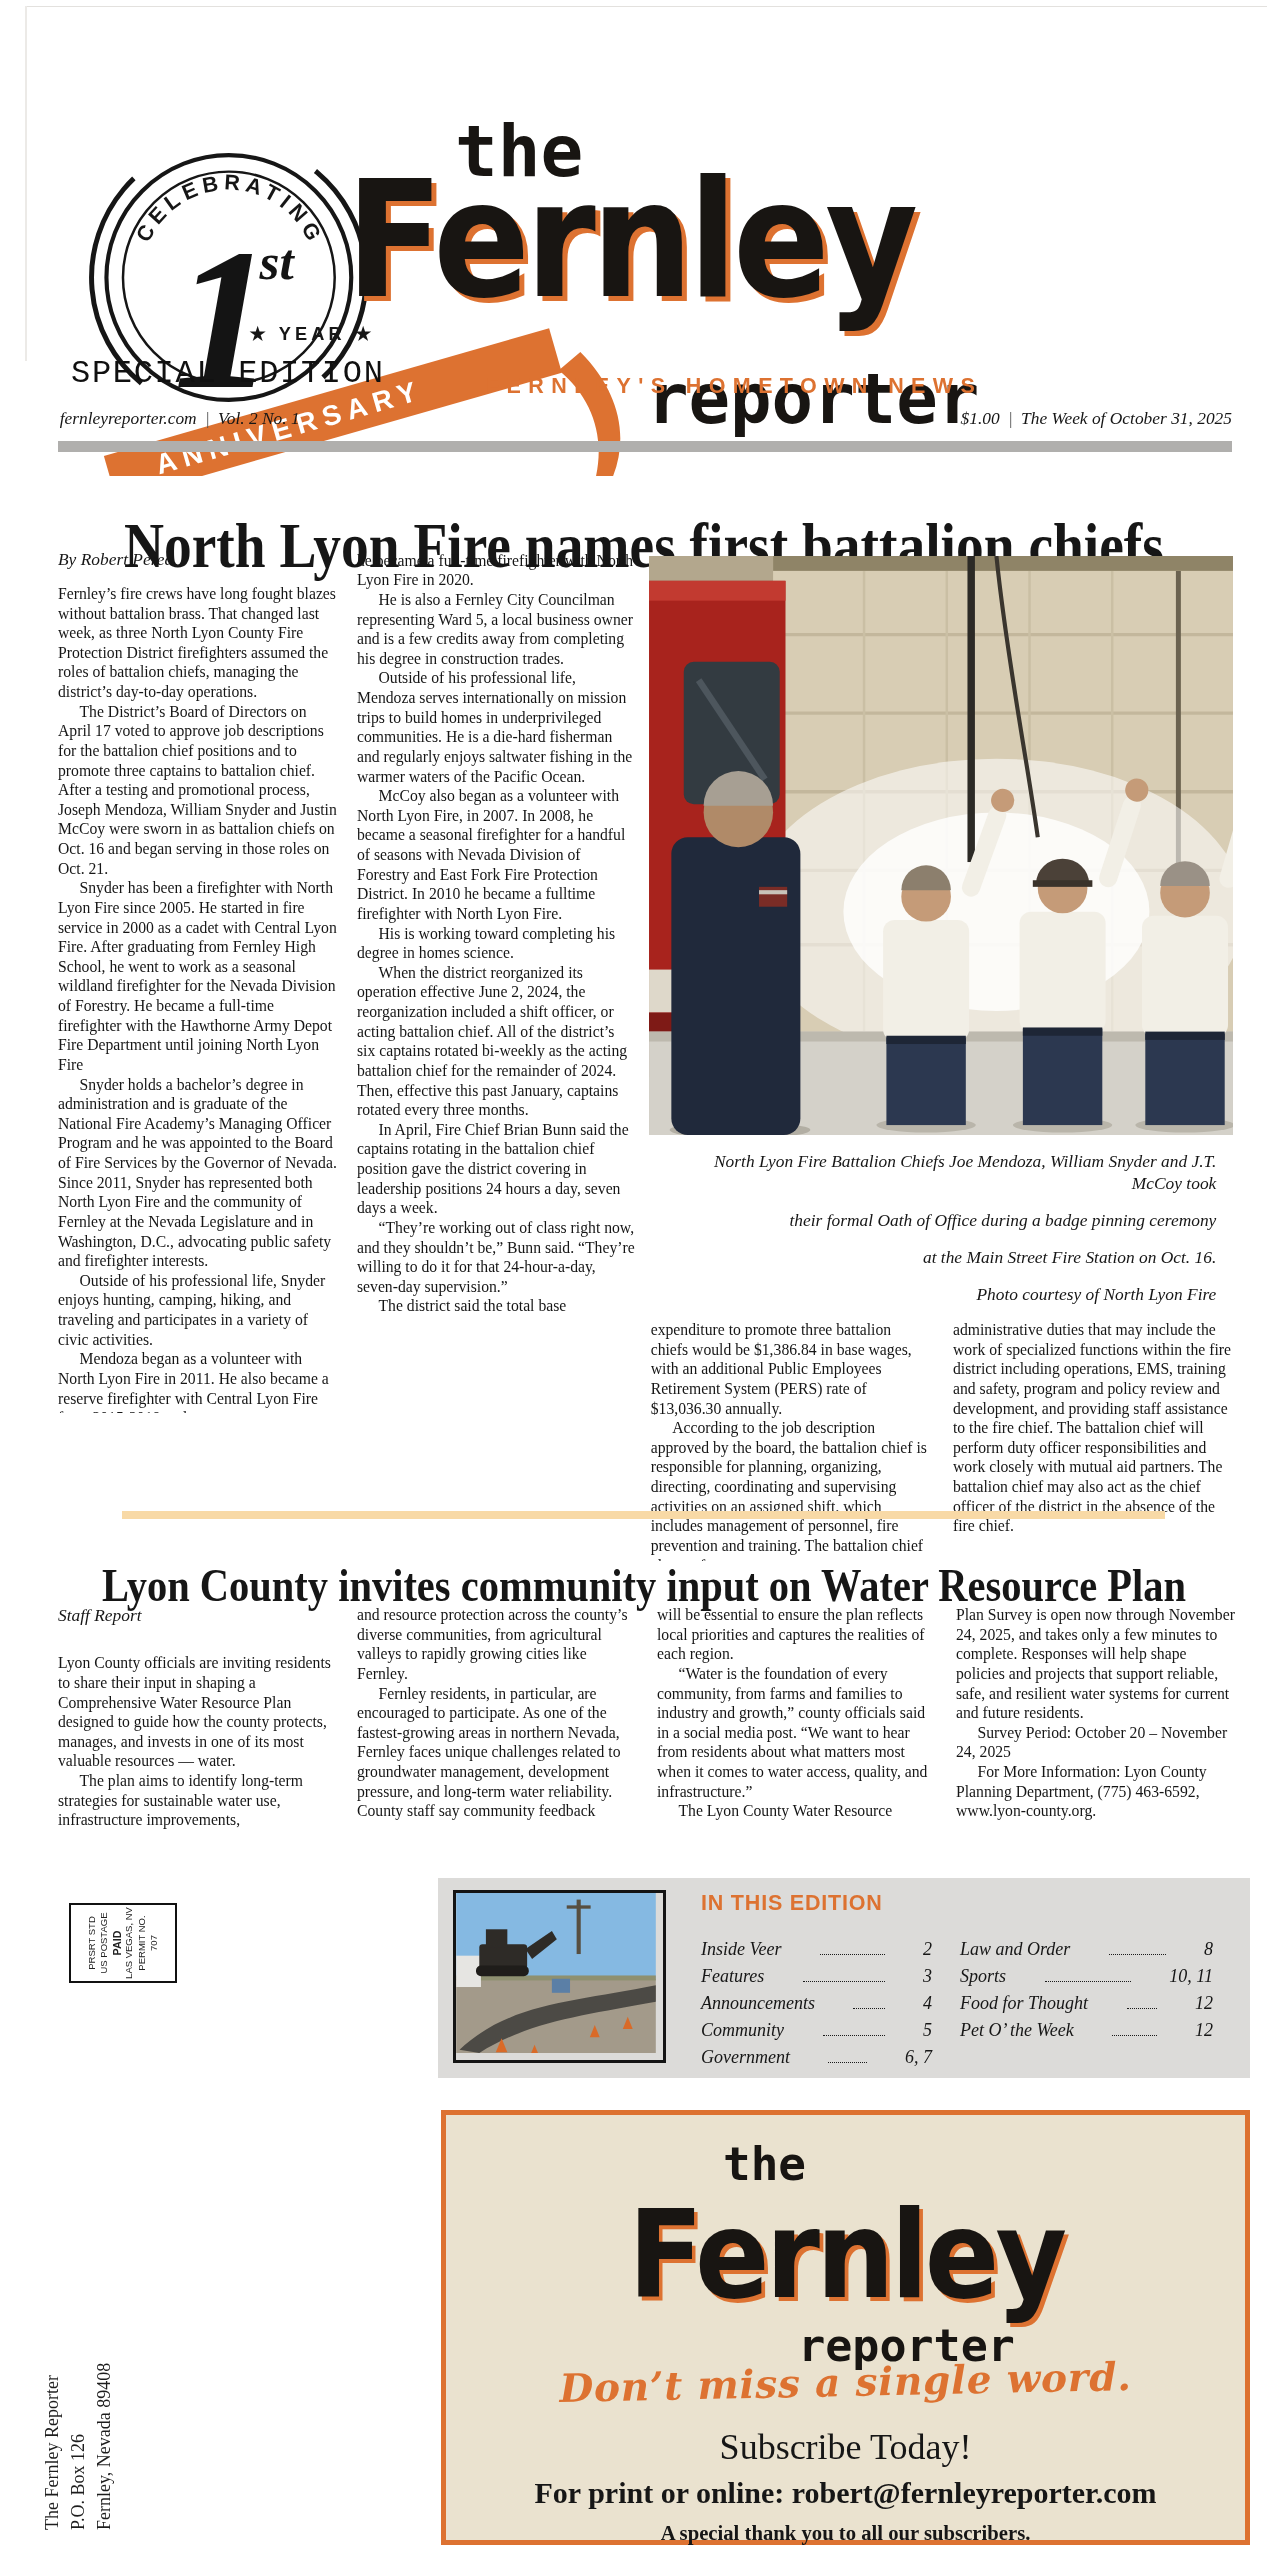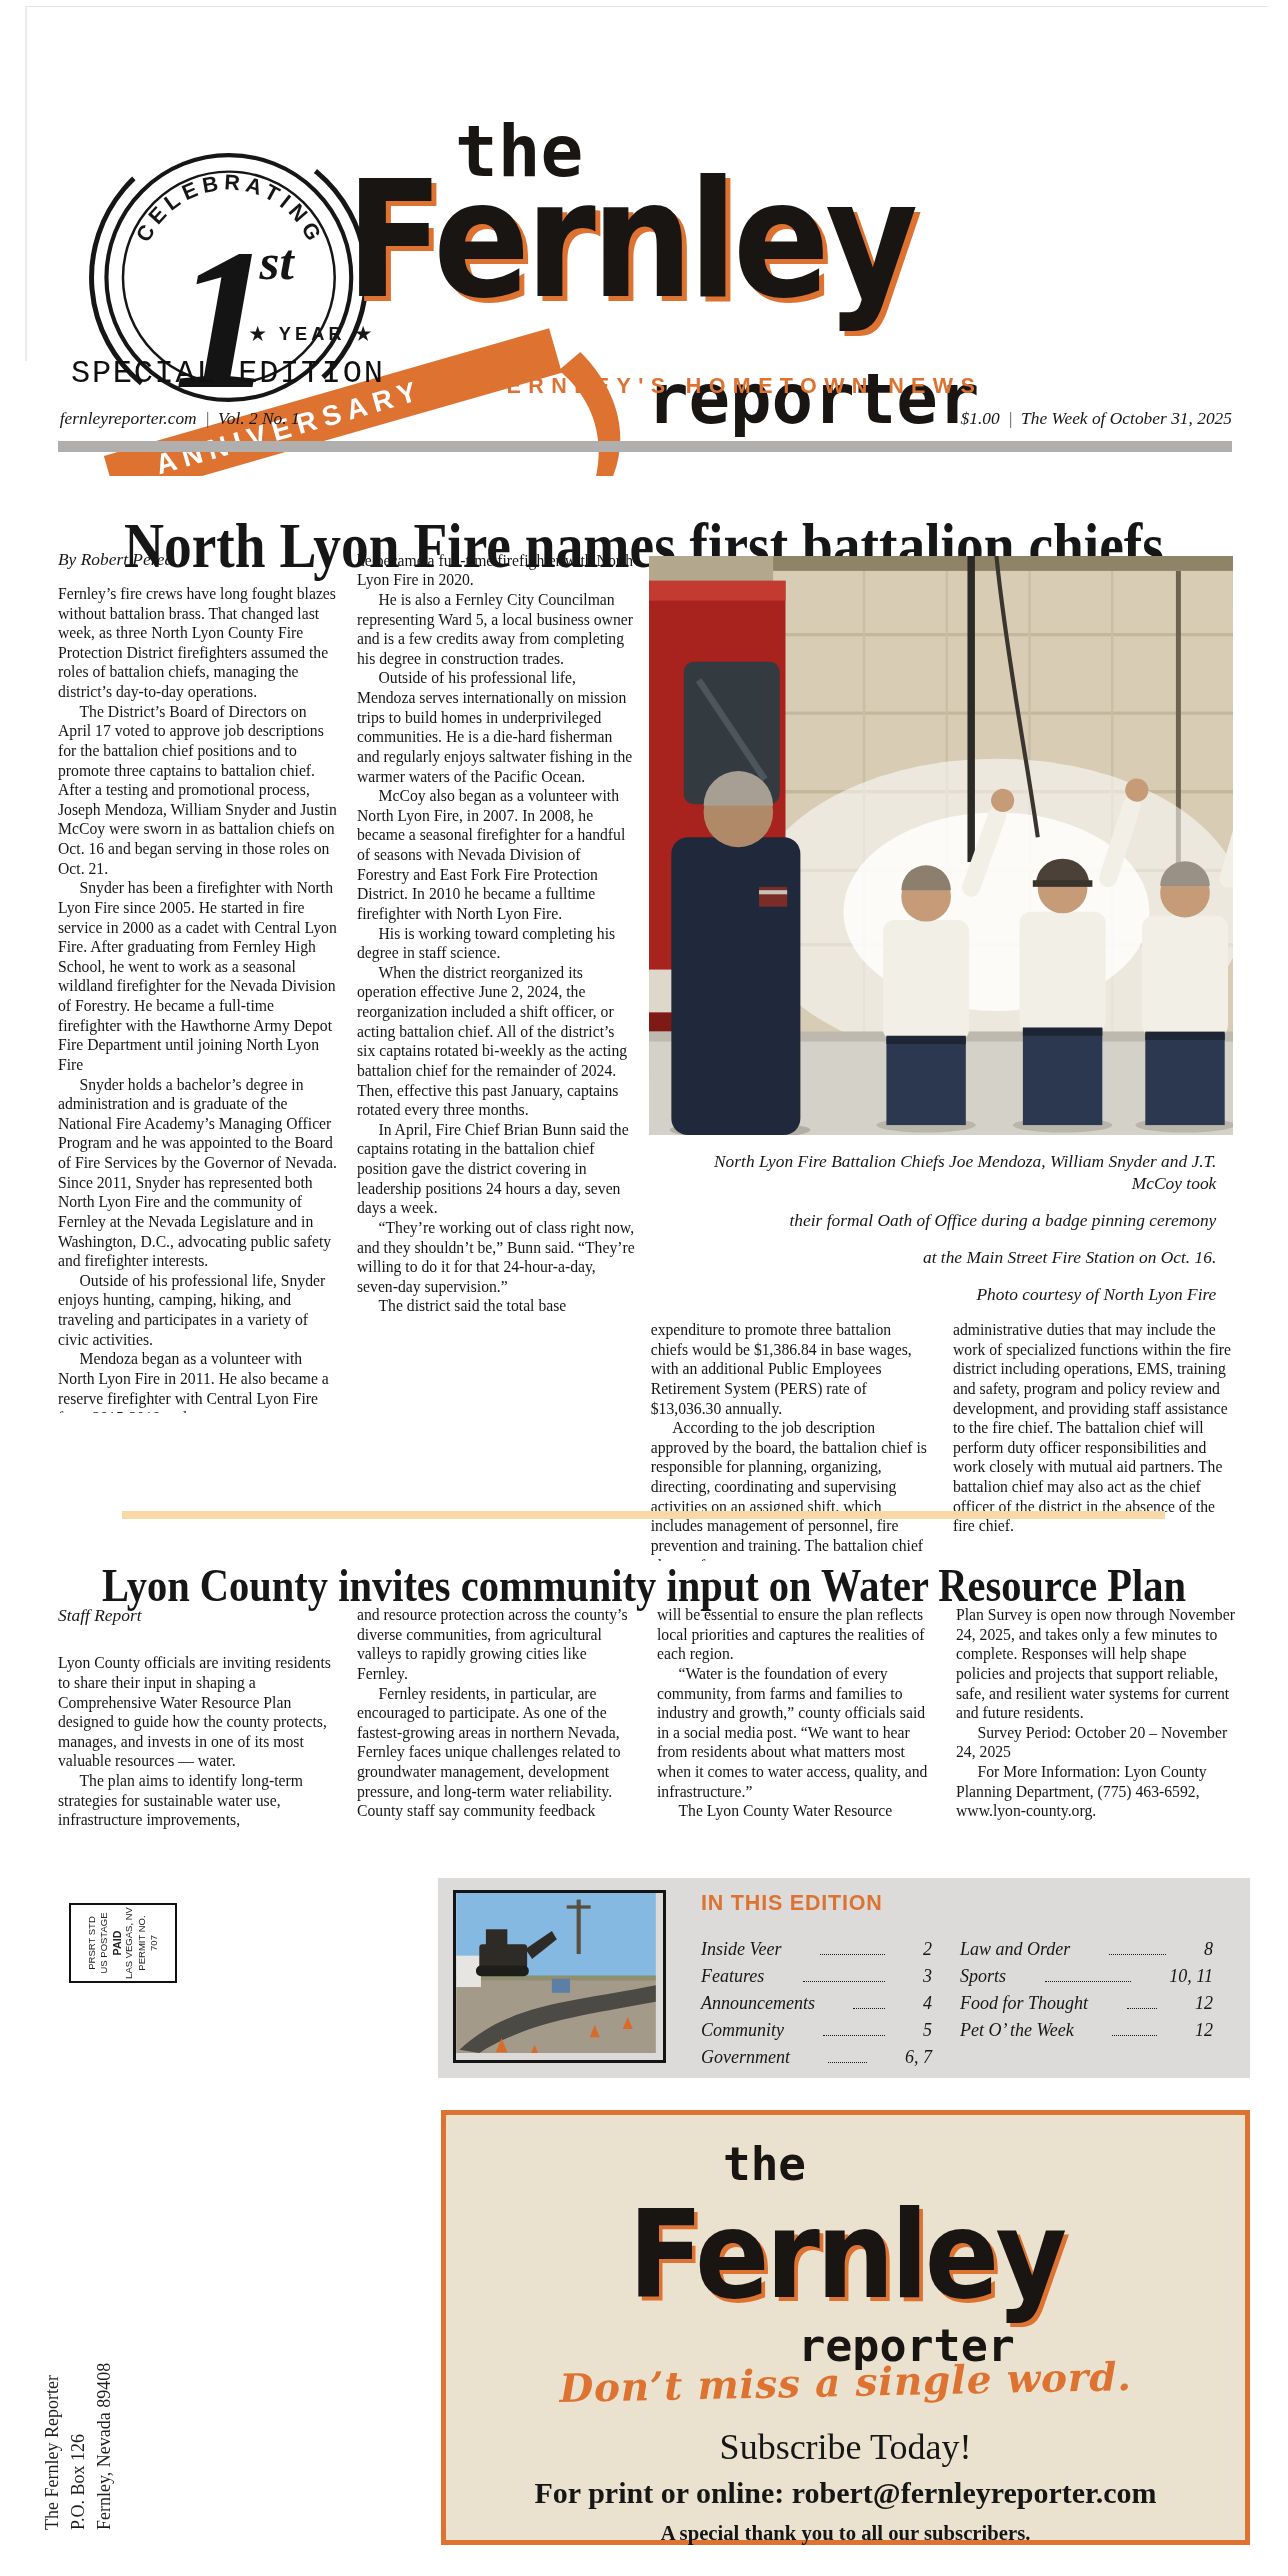--- a/index.html
+++ b/index.html
@@ -156,21 +156,21 @@
           <p>Snyder holds a bachelor’s degree in administration and is graduate of the National Fire Academy’s Managing Officer Program and he was appointed to the Board of Fire Services by the Governor of Nevada. Since 2011, Snyder has represented both North Lyon Fire and the community of Fernley at the Nevada Legislature and in Washington, D.C., advocating public safety and firefighter interests.</p>
           <p>Outside of his professional life, Snyder enjoys hunting, camping, hiking, and traveling and participates in a variety of civic activities.</p>
           <p>Mendoza began as a volunteer with North Lyon Fire in 2011. He also became a reserve firefighter with Central Lyon Fire from 2015-2018 and</p>
         </div>
     </div>
     <div class="a1col2 textcol">
         <p class="cont">he became a full-time firefighter with North Lyon Fire in 2020.</p>
         <p>He is also a Fernley City Councilman representing Ward 5, a local business owner and is a few credits away from completing his degree in construction trades.</p>
         <p>Outside of his professional life, Mendoza serves internationally on mission trips to build homes in underprivileged communities. He is a die-hard fisherman and regularly enjoys saltwater fishing in the warmer waters of the Pacific Ocean.</p>
         <p>McCoy also began as a volunteer with North Lyon Fire, in 2007. In 2008, he became a seasonal firefighter for a handful of seasons with Nevada Division of Forestry and East Fork Fire Protection District. In 2010 he became a fulltime firefighter with North Lyon Fire.</p>
-        <p>His is working toward completing his degree in staff science.</p>
+        <p>His is working toward completing his degree in homes science.</p>
         <p>When the district reorganized its operation effective June 2, 2024, the reorganization included a shift officer, or acting battalion chief. All of the district’s six captains rotated bi-weekly as the acting battalion chief for the remainder of 2024. Then, effective this past January, captains rotated every three months.</p>
         <p>In April, Fire Chief Brian Bunn said the captains rotating in the battalion chief position gave the district covering in leadership positions 24 hours a day, seven days a week.</p>
         <p>“They’re working out of class right now, and they shouldn’t be,” Bunn said. “They’re willing to do it for that 24-hour-a-day, seven-day supervision.”</p>
         <p>The district said the total base</p>
       </div>
 
     <figure class="fig1">
       <svg class="photo-main" width="584" height="579" viewBox="0 0 706 700">
         <rect width="706" height="700" fill="#c7bca4"></rect>
         <rect width="706" height="70" fill="#b3a78d"></rect>

